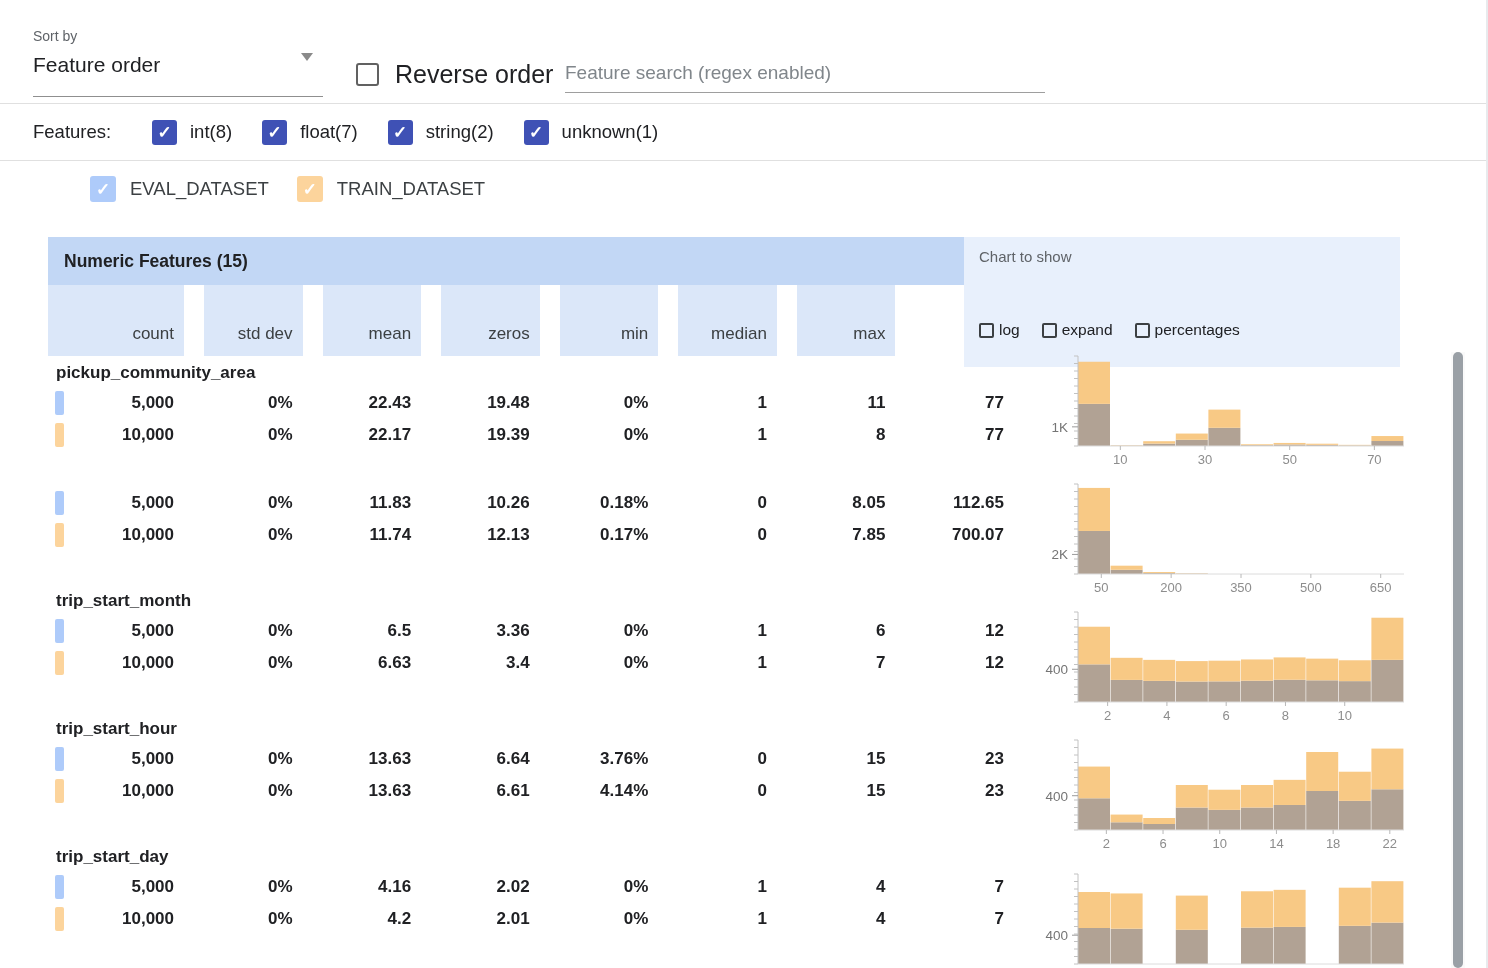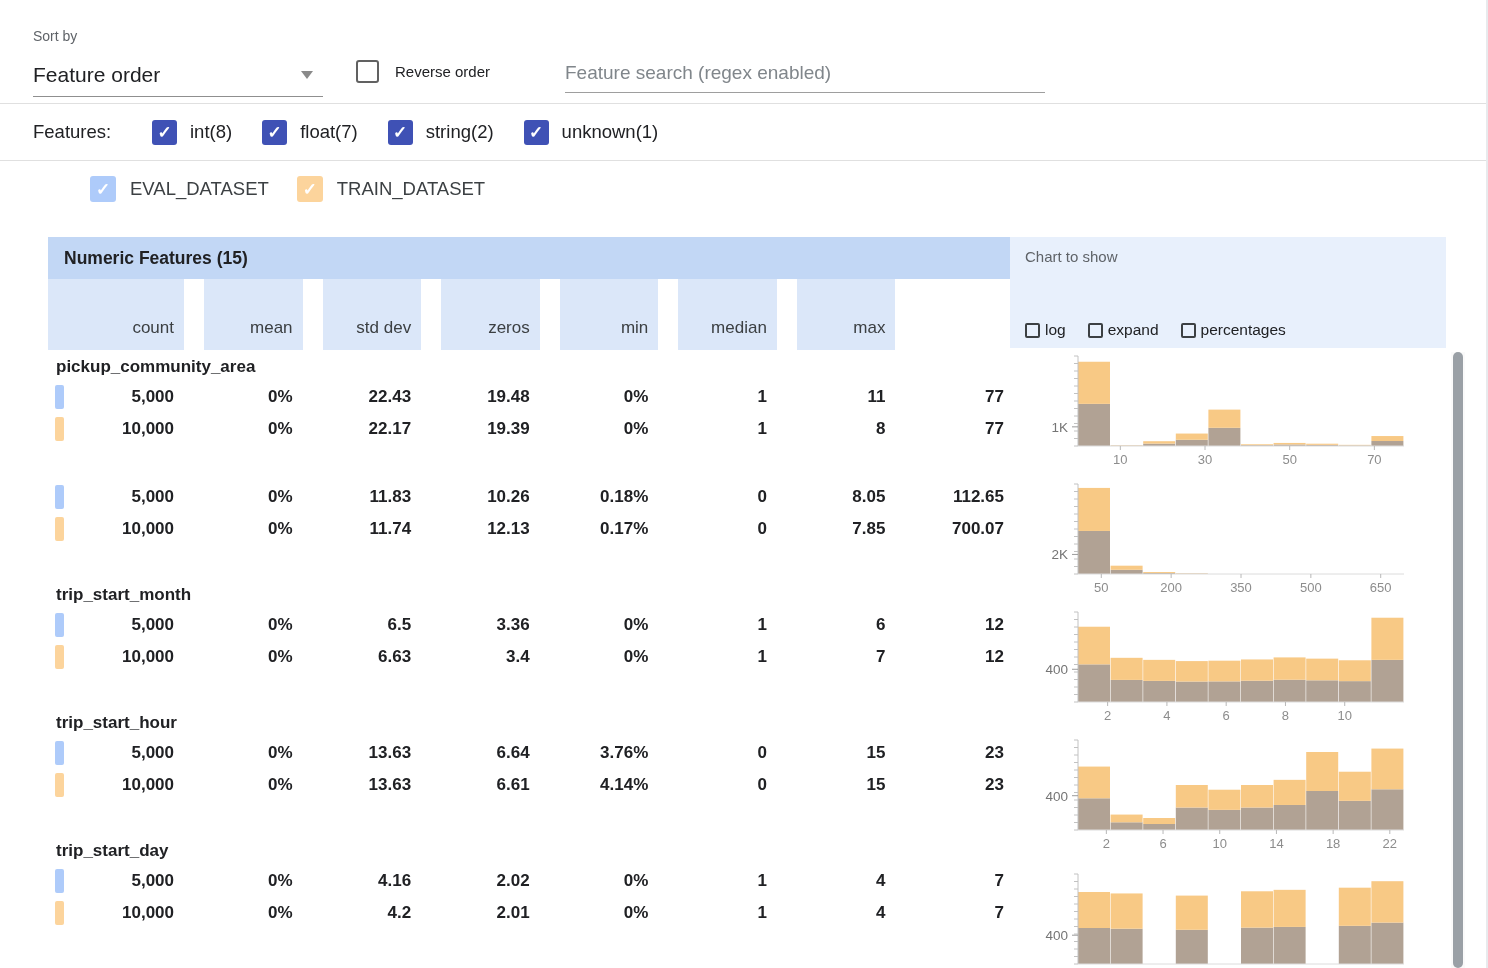--- a/index.html
+++ b/index.html
@@ -4,24 +4,24 @@
 <style>
   * { margin:0; padding:0; box-sizing:border-box; }
   html, body { width:1488px; height:968px; overflow:hidden; background:#ffffff;
     font-family:"Liberation Sans", sans-serif; color:#202124; }
   body { position:relative; }
   svg text { font-family:"Liberation Sans", sans-serif; }
 
   
   .sort-label { position:absolute; left:33px; top:28px; font-size:14px; color:#5f6368; }
   .sort-select { position:absolute; left:33px; top:53px; width:290px; height:44px;
-    border-bottom:1px solid #8f8f8f; font-size:21px; display:flex; align-items:center;
+    border-bottom:1px solid #8f8f8f; font-size:21px; display:flex; 
     justify-content:space-between; padding-right:10px; cursor:pointer; }
   .reverse { position:absolute; left:356px; top:60px; display:flex; align-items:center; gap:16px; }
-  .reverse-label { font-size:15px; }
+  .reverse-label { font-size:25px; }
   .search { position:absolute; left:565px; top:53px; width:480px; height:40px; border:none;
     border-bottom:1px solid #9e9e9e; font-size:19px; color:#202124; outline:none;
     background:transparent; font-family:"Liberation Sans", sans-serif; }
   .search::placeholder { color:#80868b; }
   .divider { position:absolute; left:0; width:1488px; height:1px; background:#e0e0e0; }
   .d1 { top:103px; } .d2 { top:160px; }
 
   
   .cb { display:inline-flex; align-items:center; justify-content:center; flex:none; }
   .cb.empty { width:23px; height:23px; border:2px solid #616161; border-radius:3px; background:#fff; }
@@ -35,35 +35,35 @@
   .filter-label { font-size:18.5px; width:119px; }
   .filter-items { display:flex; gap:30px; }
   .filter-item { display:flex; align-items:center; gap:13px; cursor:pointer; }
   .fi-label { font-size:18.5px; }
   .legend { position:absolute; left:90px; top:161px; height:56px; display:flex; align-items:center; gap:28px; }
   .legend-item { display:flex; align-items:center; gap:14px; cursor:pointer; }
   .li-label { font-size:18.5px; color:#3c4043; }
 
   
   .table { position:absolute; left:48px; top:237px; width:966px; }
-  .table-title { height:42px; background:#c2d7f5; display:flex; align-items:center;
+  .table-title { height:48px; background:#c2d7f5; display:flex; align-items:center;
     padding-left:16px; font-weight:700; font-size:17.5px; }
   .col-headers { display:grid; grid-template-columns:136px repeat(7,1fr); column-gap:20px; height:71px; }
   .col { background:#dbe7f9; display:flex; align-items:flex-end; justify-content:flex-end;
     padding:0 10px 12px 0; font-size:17px; color:#3c4043; }
   .feature-area { position:relative; padding-top:3px; }
   .feature-block { margin-bottom:36px; }
   .feature-name { font-weight:700; font-size:17px; height:28px; display:flex; align-items:center; padding-left:8px; }
   .feature-row { position:relative; display:grid; grid-template-columns:136px repeat(7,1fr); height:32px; }
   .cell { display:flex; align-items:center; justify-content:flex-end; padding-right:10px;
     font-size:17px; font-weight:700; }
   .marker { position:absolute; left:7px; top:4px; width:9px; height:24px; border-radius:2px; }
 
   
-  .chart-panel { position:absolute; left:1010px; top:237px; width:436px; height:111px; background:#e8f0fc; }
+  .chart-panel { position:absolute; left:964px; top:237px; width:436px; height:130px; background:#e8f0fc; }
   .ctl-label { position:absolute; left:15px; top:11px; font-size:15px; color:#5f6368; }
   .ctl-select { position:absolute; left:15px; top:36px; width:240px; height:35px;
     border-bottom:1px solid #8f8f8f; display:flex; align-items:center; justify-content:space-between;
     font-size:19.5px; cursor:pointer; padding-right:6px; }
   .toggles { position:absolute; left:15px; top:84px; display:flex; gap:22px; align-items:center; }
   .toggle-item { display:flex; align-items:center; gap:5px; cursor:pointer; }
   .tg-label { font-size:15.5px; }
 
   .caret { width:0; height:0; border-left:6.5px solid transparent; border-right:6.5px solid transparent;
     border-top:8px solid #8a8a8a; }
@@ -140,23 +140,23 @@
     <span class="li-label">TRAIN_DATASET</span>
   </label>
 </div>
 
 <div class="table">
   <div class="table-title">Numeric Features (15)</div>
   <div class="col-headers">
   <div class="col">count</div>
 
 
+  <div class="col">std dev</div>
+
   <div class="col">mean</div>
-
-  <div class="col">std dev</div>
 
   <div class="col">zeros</div>
 
   <div class="col">min</div>
 
   <div class="col">median</div>
 
   <div class="col">max</div>
 </div>
   <div class="feature-area">

